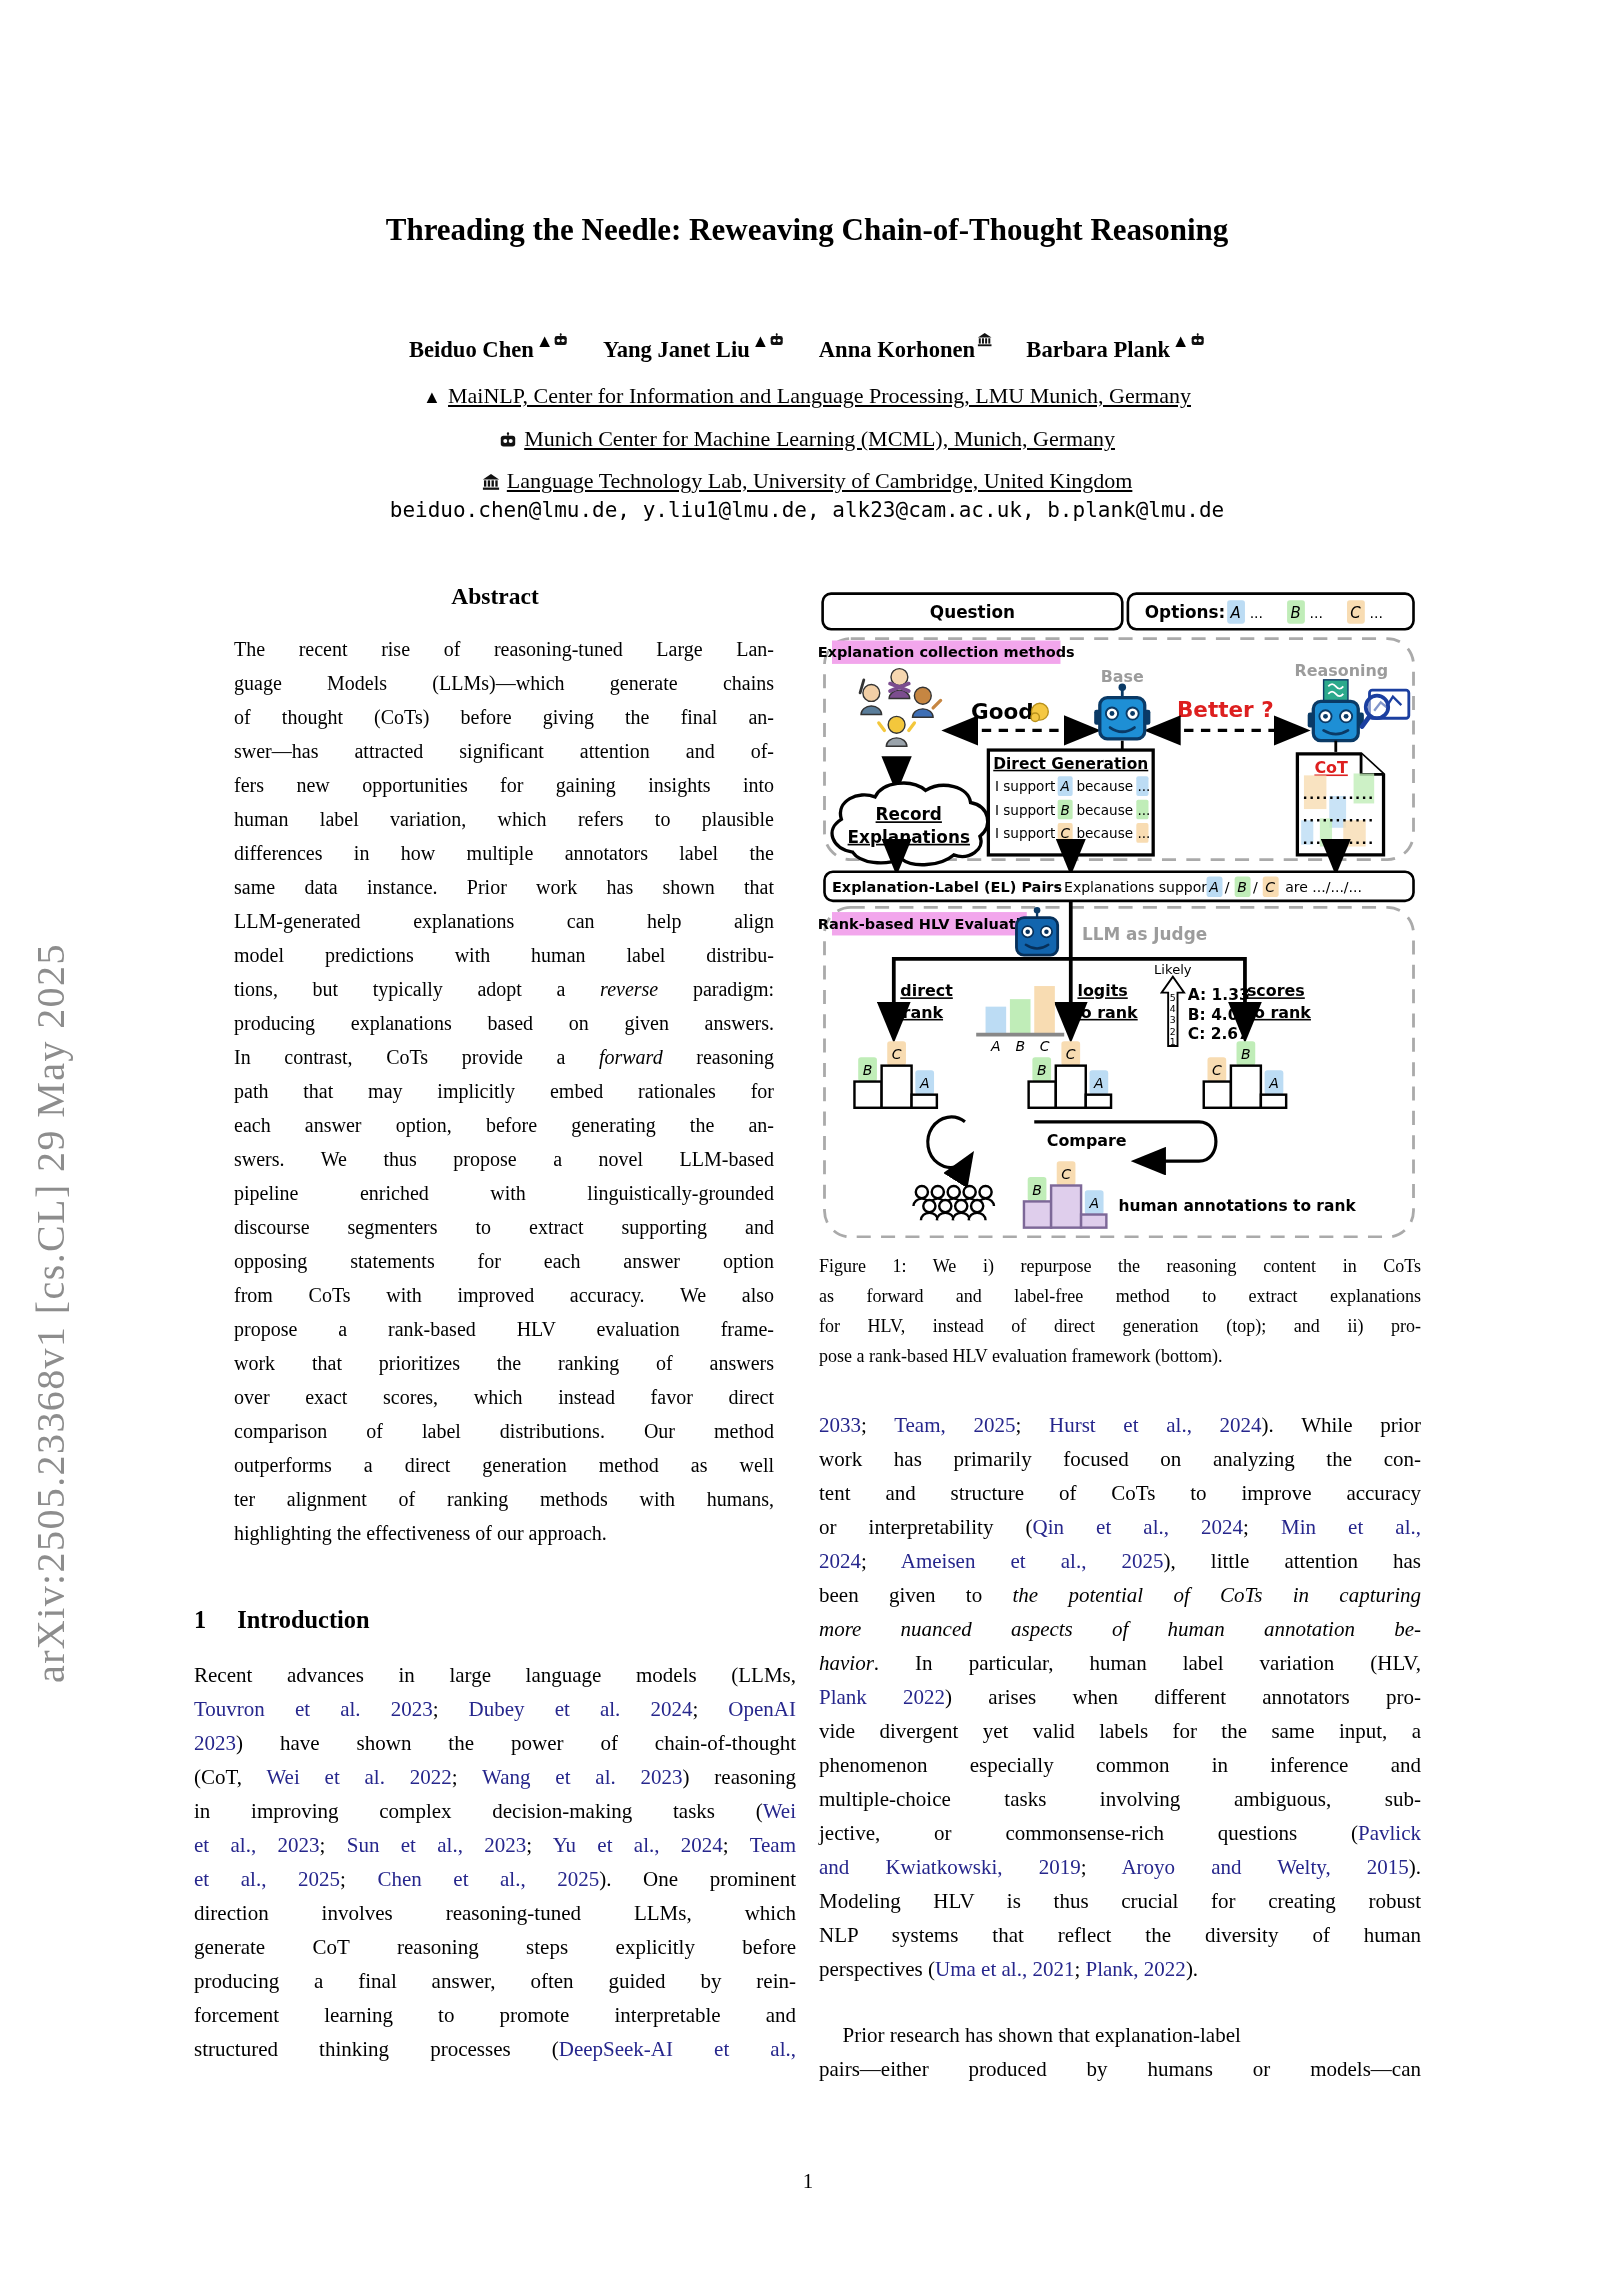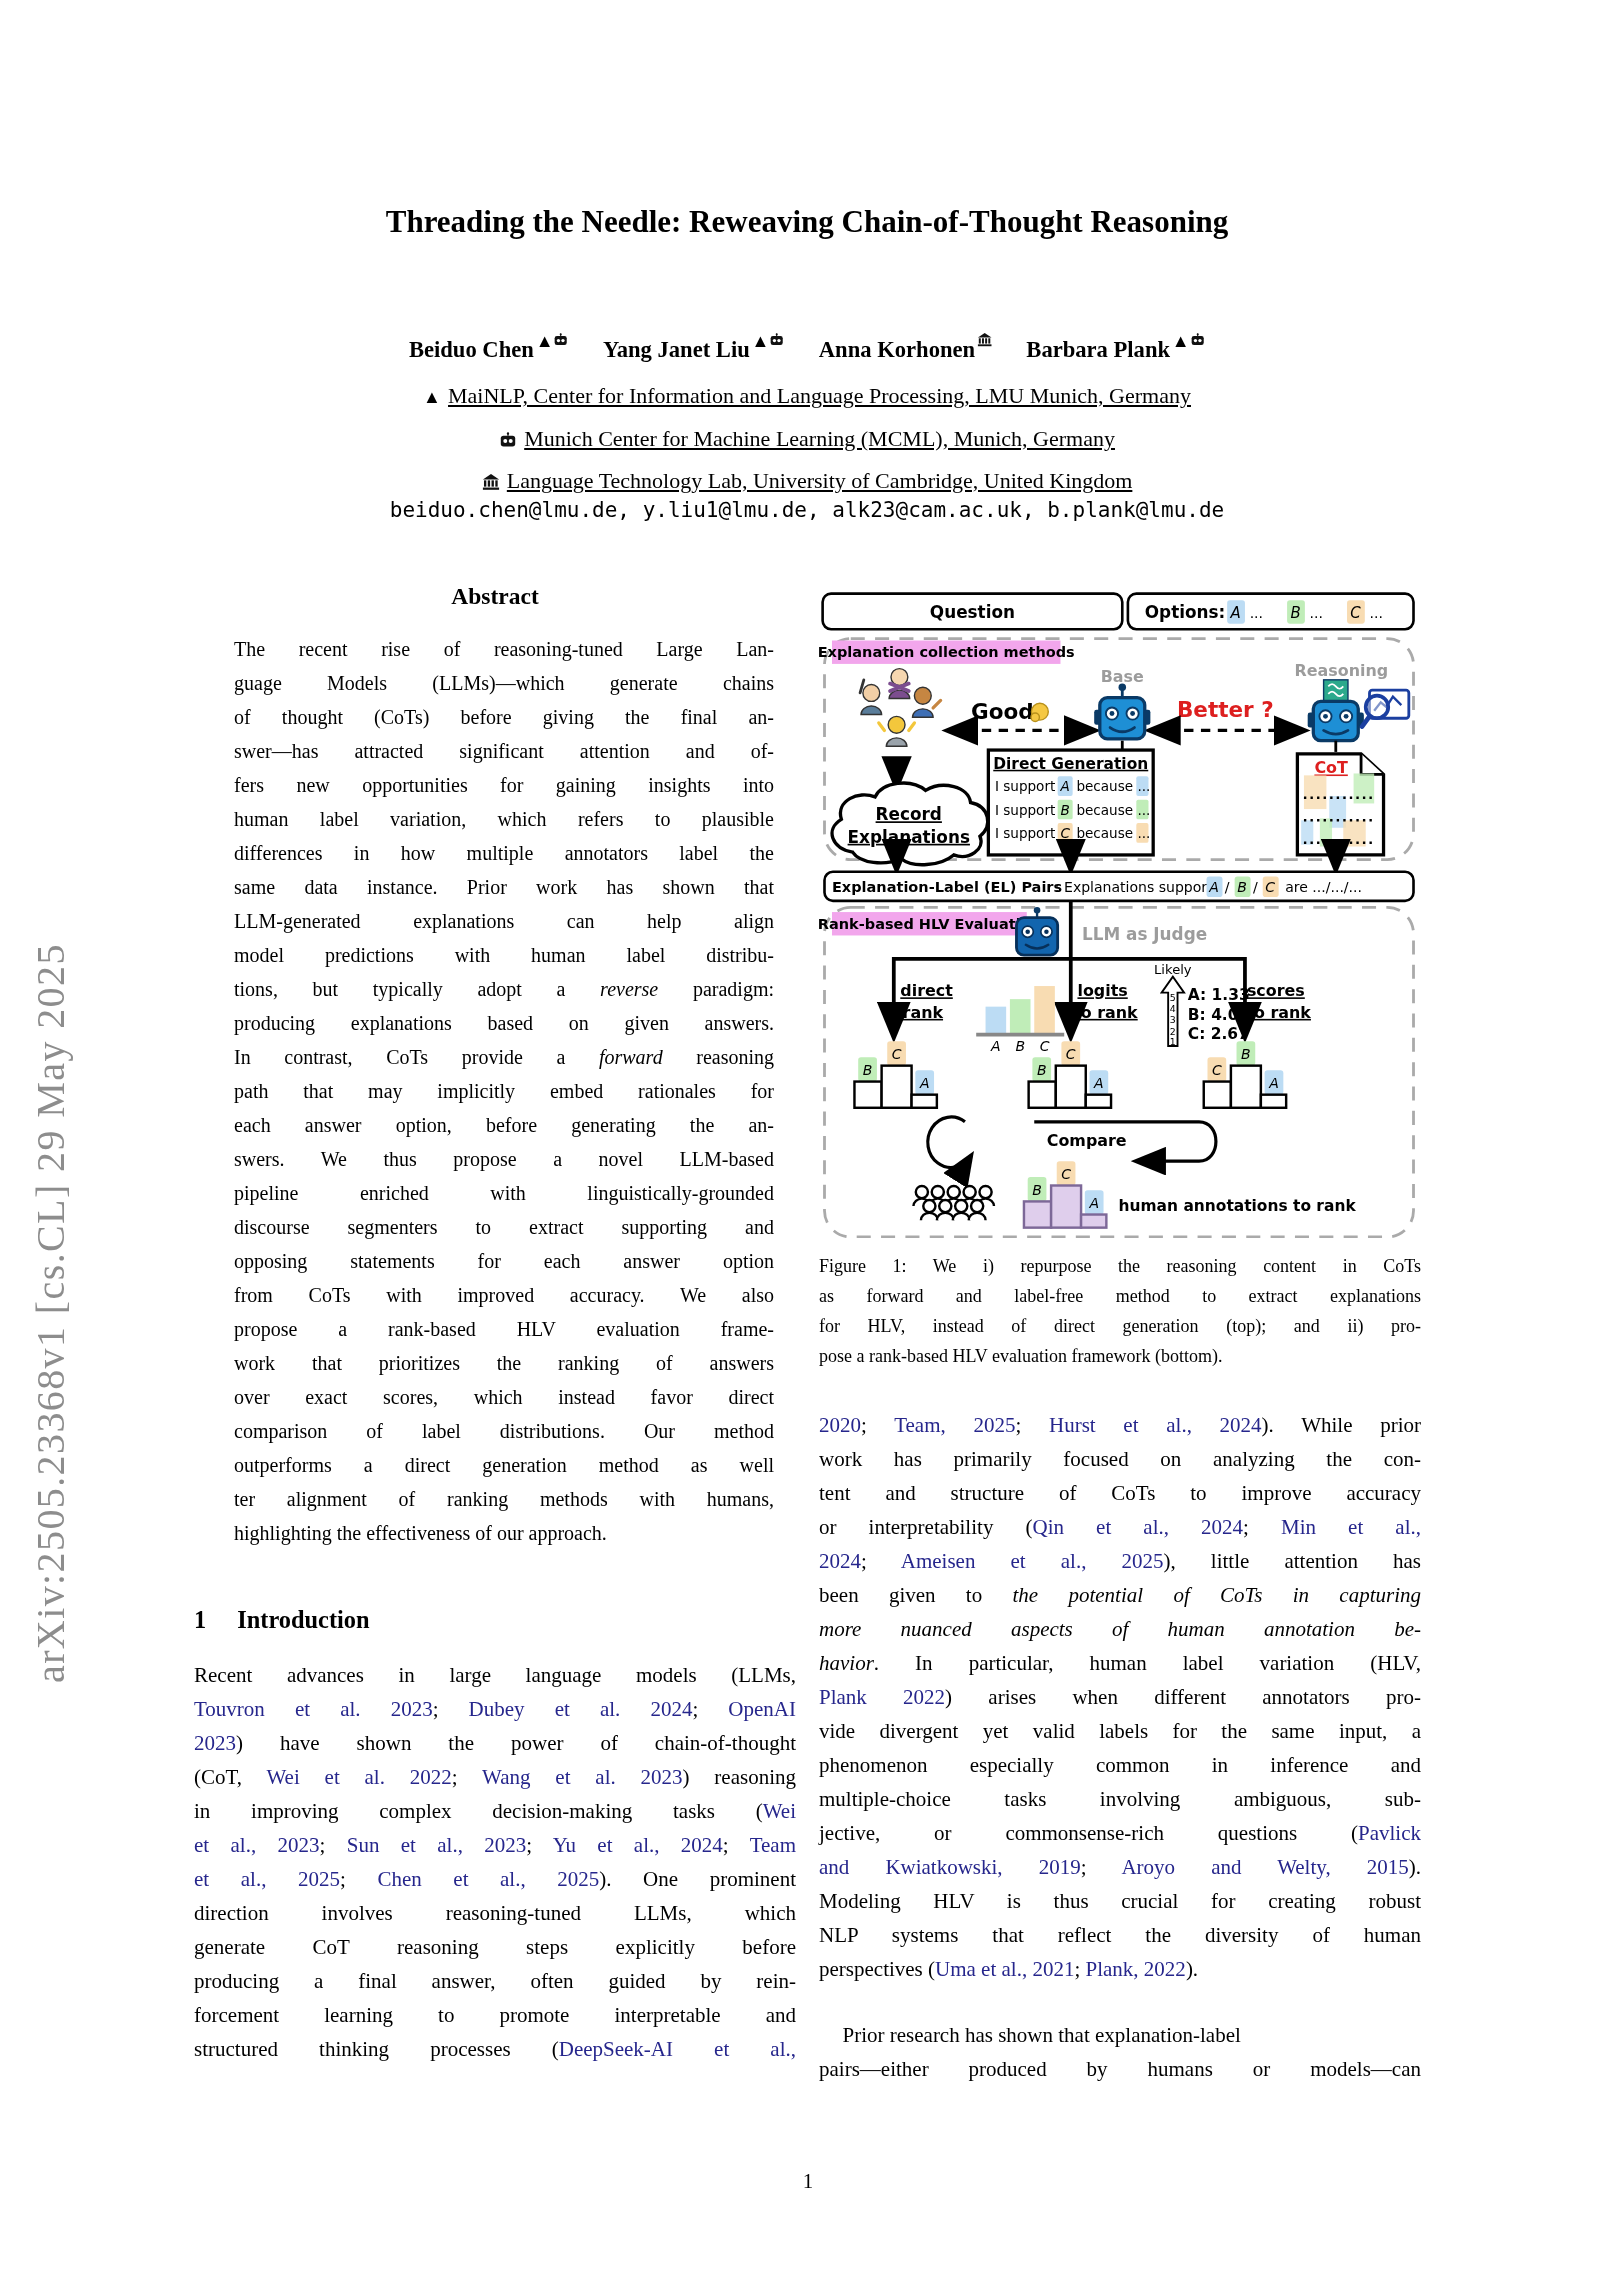--- a/index.html
+++ b/index.html
@@ -2,21 +2,21 @@
 <html style="font-size:14.5px"><head>
 <meta charset="utf-8">
 <style>
   html,body{margin:0;padding:0;background:#ffffff;}
   body{width:1616px;height:2285px;position:relative;font-family:"Liberation Serif",serif;color:#000;}
   .page{position:absolute;inset:0;background:#fff;overflow:hidden;}
 
   .arxiv-sidebar{position:absolute;left:27px;top:1683px;transform:rotate(-90deg);transform-origin:0 0;
     font-family:"Liberation Serif",serif;font-size:40px;color:#8d8d8d;white-space:nowrap;letter-spacing:1.4px;}
 
-  .title{position:absolute;left:194px;top:202px;width:1226px;text-align:center;
+  .title{position:absolute;left:194px;top:210px;width:1226px;text-align:center;
     font-size:31px;font-weight:bold;line-height:39px;}
 
   .authors{position:absolute;left:194px;top:337px;width:1226px;display:flex;justify-content:center;gap:34px;
     font-size:22.6px;font-weight:bold;}
   .sup{font-size:12.7px;position:relative;top:-10px;margin-left:1.8px;}
   .sup svg{vertical-align:baseline;}
 
   .affils{position:absolute;left:194px;top:375px;width:1226px;text-align:center;font-size:22px;line-height:42px;text-decoration:underline;}
   .affil-icon{display:inline-block;margin-right:7.2px;}
   .affil-icon svg{vertical-align:-1.8px;}
@@ -437,21 +437,21 @@
   </div>
 
   <div class="caption">
       <div class="tl"><span>Figure 1: We i) repurpose the reasoning content in CoTs</span></div>
       <div class="tl"><span>as forward and label-free method to extract explanations</span></div>
       <div class="tl"><span>for HLV, instead of direct generation (top); and ii) pro-</span></div>
       <div class="tl end"><span>pose a rank-based HLV evaluation framework (bottom).</span></div>
     </div>
 
   <div class="right-body">
-      <div class="tl"><span class="link">2020</span><span>; </span><span class="link">Team, 2025</span><span>; </span><span class="link">Hurst et al., 2024</span><span>).  While prior</span></div>
+      <div class="tl"><span class="link">2033</span><span>; </span><span class="link">Team, 2025</span><span>; </span><span class="link">Hurst et al., 2024</span><span>).  While prior</span></div>
       <div class="tl"><span>work has primarily focused on analyzing the con-</span></div>
       <div class="tl"><span>tent and structure of CoTs to improve accuracy</span></div>
       <div class="tl"><span>or interpretability (</span><span class="link">Qin et al., 2024</span><span>; </span><span class="link">Min et al.,</span></div>
       <div class="tl"><span class="link">2024</span><span>; </span><span class="link">Ameisen et al., 2025</span><span>), little attention has</span></div>
       <div class="tl"><span>been given to </span><span class="i">the potential of CoTs in capturing</span></div>
       <div class="tl"><span class="i">more nuanced aspects of human annotation be-</span></div>
       <div class="tl"><span class="i">havior</span><span>. In particular, human label variation (HLV,</span></div>
       <div class="tl"><span class="link">Plank 2022</span><span>) arises when different annotators pro-</span></div>
       <div class="tl"><span>vide divergent yet valid labels for the same input, a</span></div>
       <div class="tl"><span>phenomenon especially common in inference and</span></div>

